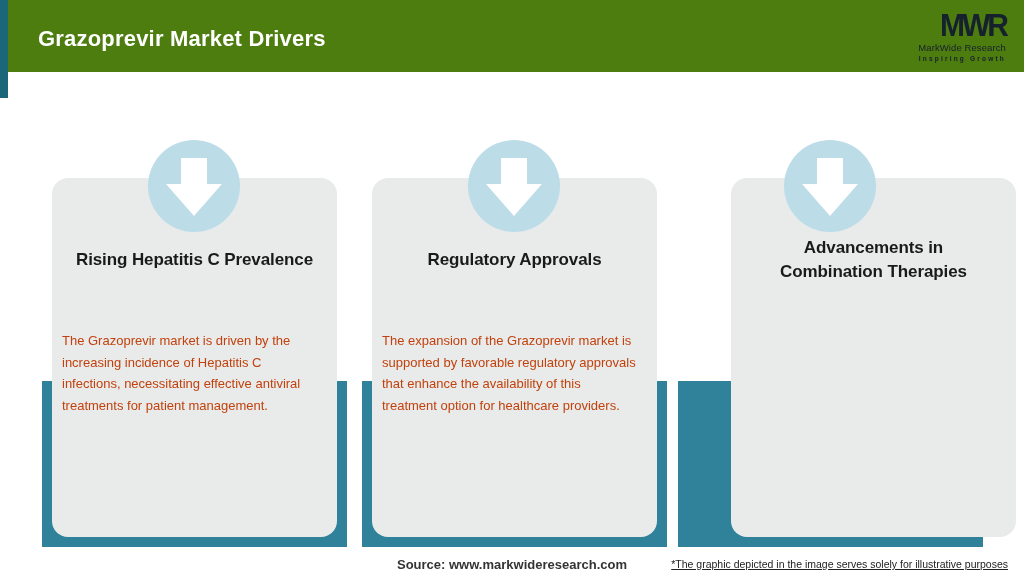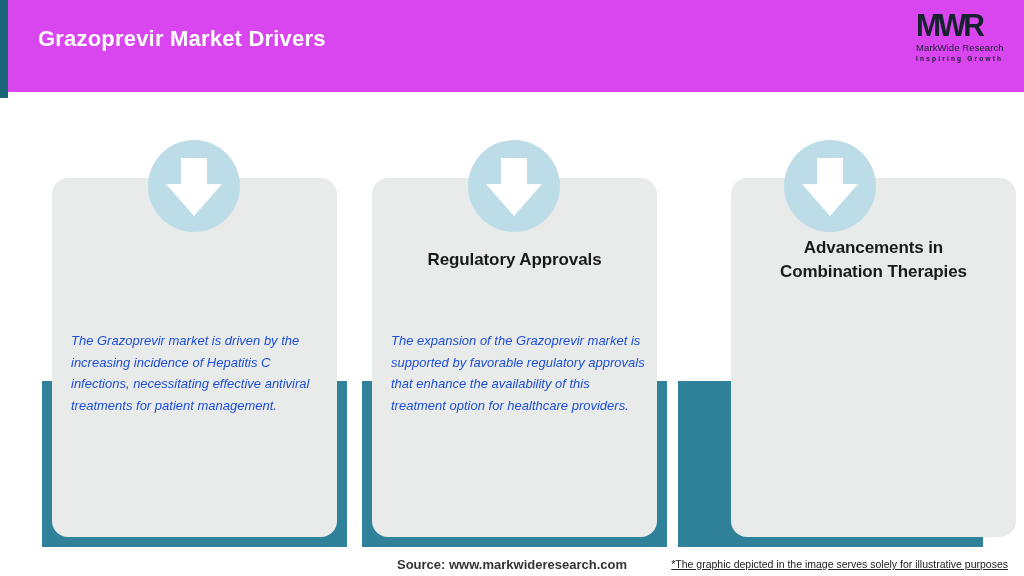--- a/index.html
+++ b/index.html
@@ -2,27 +2,27 @@
 <html><head>
 <meta charset="utf-8">
 <style>
   html,body { margin:0; padding:0; background:#ffffff; }
   #canvas {
     position:relative; width:1024px; height:576px; background:#ffffff;
     font-family:"Liberation Sans", sans-serif; overflow:hidden;
   }
 
   
-  .header { position:absolute; left:0; top:0; width:1024px; height:92px; background:#d946ef; }
+  .header { position:absolute; left:0; top:0; width:1024px; height:72px; background:#4d7c0f; }
   .header-stripe { position:absolute; left:0; top:0; width:8px; height:98px; background:#1C6679; }
   .page-title {
     position:absolute; left:38px; top:26px; color:#ffffff;
     font-size:22px; font-weight:bold; letter-spacing:0.2px;
   }
-  .logo { position:absolute; top:11px; right:18px; width:90px; text-align:left; color:#16212E; }
+  .logo { position:absolute; top:11px; right:18px; width:90px; text-align:right; color:#16212E; }
   .logo-monogram {
     font-size:30px; font-weight:bold; letter-spacing:-3px; line-height:30px;
     transform:scaleY(1.04); display:block;
   }
   .logo-name { font-size:9.5px; font-weight:normal; letter-spacing:0.1px; display:block; margin-top:1px; }
   .logo-tagline { font-size:6.5px; font-weight:bold; letter-spacing:2.2px; display:block; margin-top:2px; }
 
   
   .band { position:absolute; top:381px; height:166px; width:305px; background:#2F8299; }
   .band.b1 { left:42px; } .band.b2 { left:362px; } .band.b3 { left:678px; }
@@ -40,22 +40,22 @@
   .circle.i1 { left:148px; } .circle.i2 { left:468px; } .circle.i3 { left:784px; }
   .circle svg { display:block; margin-top:2px; }
 
   .card-title {
     position:absolute; top:52px; left:8px; right:8px; height:60px;
     display:flex; align-items:center; justify-content:center; text-align:center;
     font-size:17px; font-weight:bold; color:#1A1A1A; line-height:24px;
     letter-spacing:-0.1px; white-space:pre-line;
   }
   .card-body {
-    position:absolute; top:152px; left:19px; right:10px;
-    font-size:13px; line-height:21.5px; color:#1d4ed8; white-space:pre-line;font-style:italic;
+    position:absolute; top:152px; left:10px; right:10px;
+    font-size:13px; line-height:21.5px; color:#c2410c; white-space:pre-line;
   }
 
   
   .source {
     position:absolute; left:0; bottom:4px; width:100%; text-align:center;
     font-size:13px; font-weight:bold; color:#343434;
   }
   .disclaimer {
     position:absolute; right:16px; bottom:6px;
     font-size:10.5px; color:#222222;text-decoration:underline;
@@ -74,20 +74,21 @@
       <span class="logo-name">MarkWide Research</span>
       <span class="logo-tagline">Inspiring Growth</span>
     </div>
   </div>
 
   <div class="band b1"></div>
   <div class="band b2"></div>
   <div class="band b3"></div>
 
   <div class="card c1">
+    <div class="card-title">Rising Hepatitis C Prevalence</div>
     <div class="card-body">The Grazoprevir market is driven by the
 increasing incidence of Hepatitis C
 infections, necessitating effective antiviral
 treatments for patient management.</div>
   </div>
 
   <div class="card c2">
     <div class="card-title">Regulatory Approvals</div>
     <div class="card-body">The expansion of the Grazoprevir market is
 supported by favorable regulatory approvals

